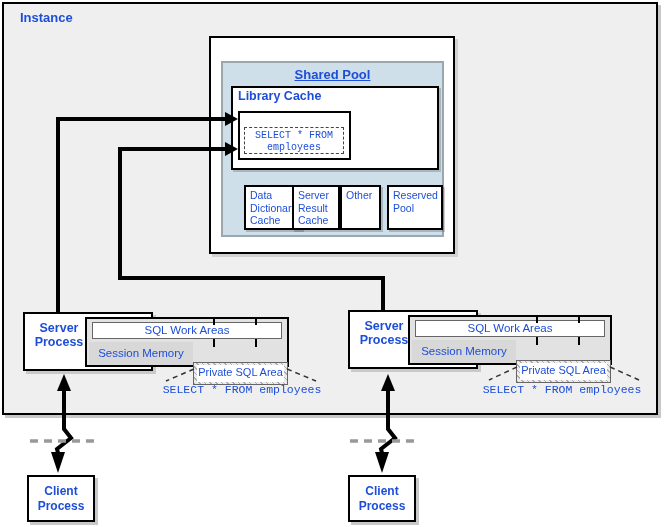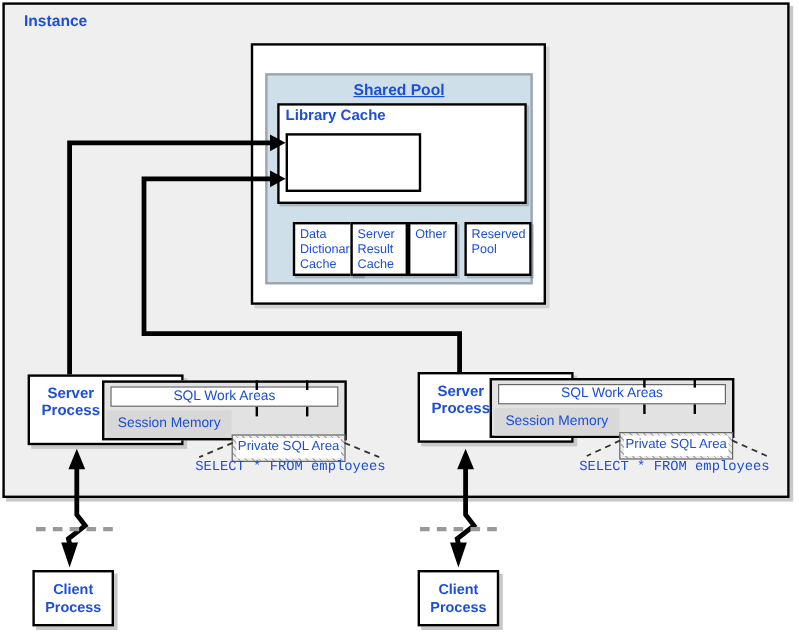--- a/index.html
+++ b/index.html
@@ -56,20 +56,24 @@
 
   <div class="abs sga"></div>
 
   <div class="abs shared-pool"></div>
   <div class="abs sp-title">Shared Pool</div>
 
   <div class="abs lib-cache"></div>
   <div class="abs lc-title">Library Cache</div>
 
   <div class="abs ssa"></div>
+  <div class="abs ssa-query">
+    <span>SELECT * FROM</span>
+    <span>employees</span>
+  </div>
 
 
   <div class="abs cache-box" style="left:244px;width:48px;">Data Dictionary Cache</div>
   <div class="abs cache-box" style="left:292px;width:38px;">Server Result Cache</div>
   <div class="abs cache-box" style="left:340px;width:31px;">Other</div>
   <div class="abs cache-box" style="left:387px;width:46px;">Reserved Pool</div>
 
   <div class="abs server-proc" style="left:23px;top:312px;"></div>
   <div class="abs server-lbl" style="left:23px;top:321px;">Server Process</div>
   <div class="abs pga-lbl" style="left:85px;top:301px;">PGA</div>

